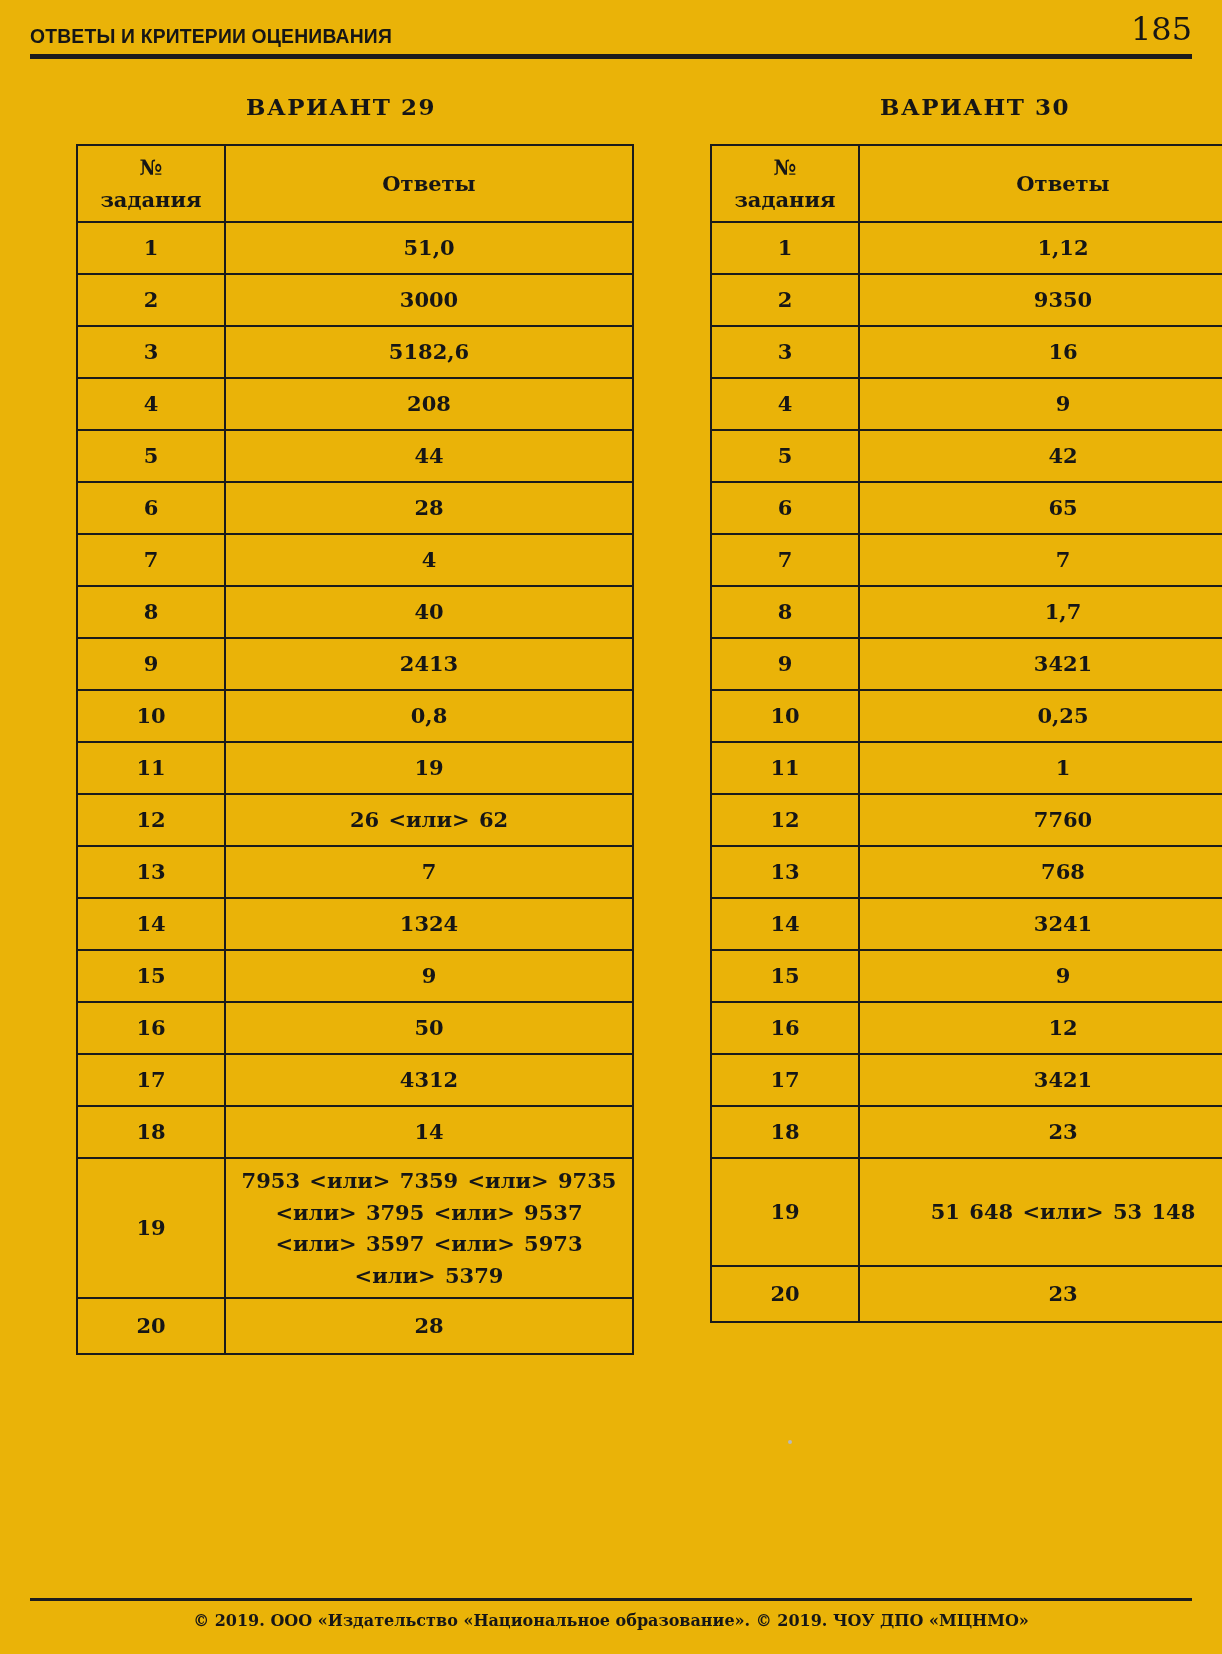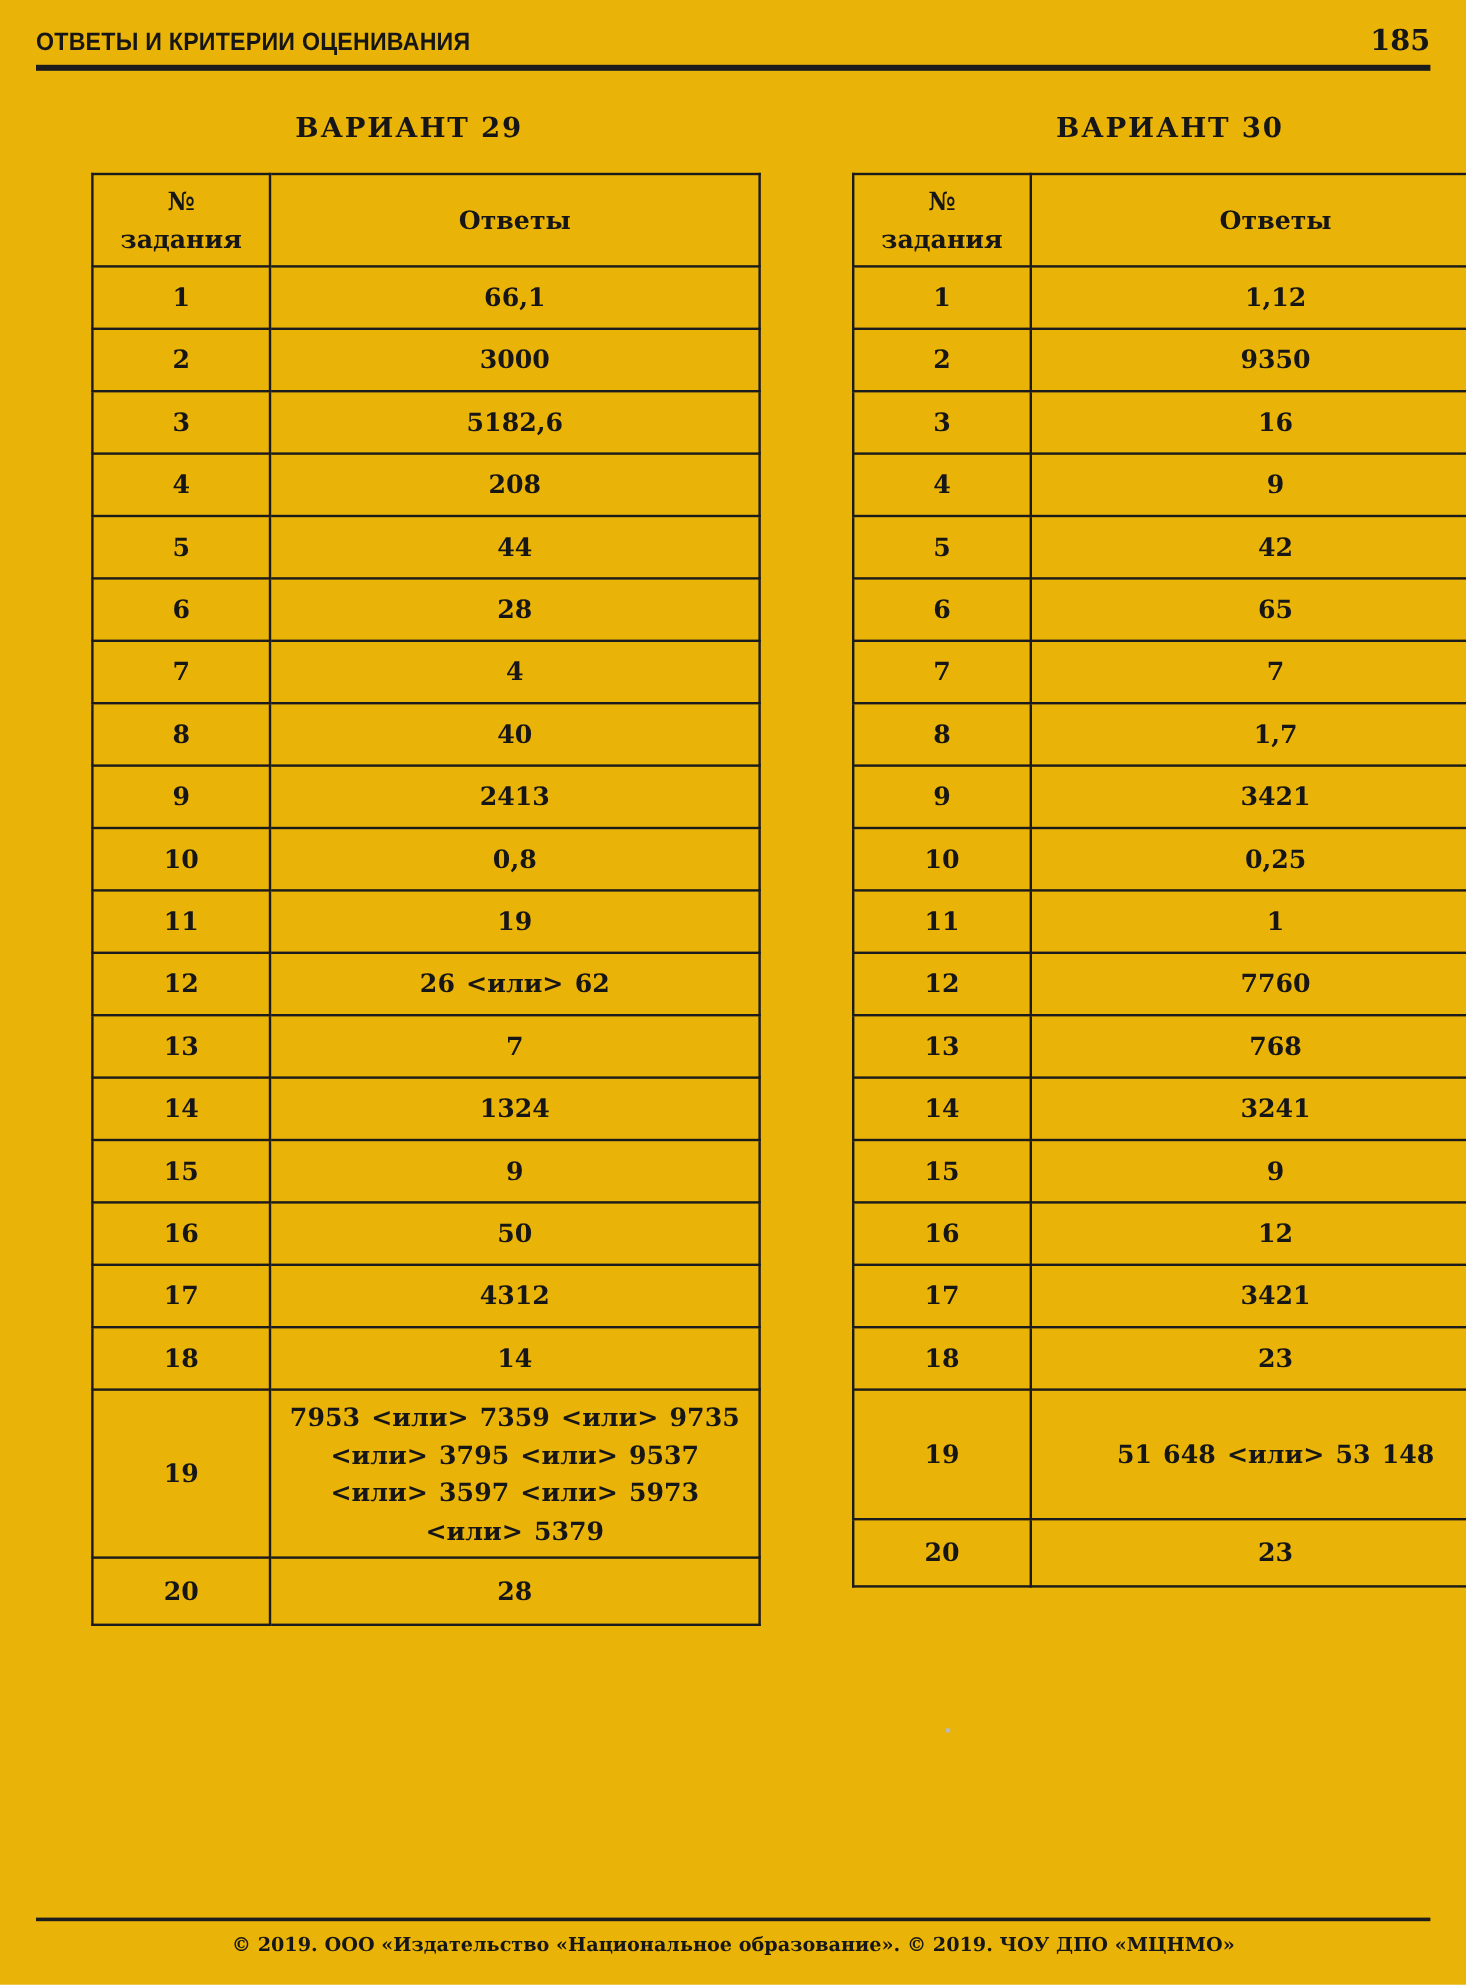--- a/index.html
+++ b/index.html
@@ -21,21 +21,21 @@
   .runhead{
     display:flex;justify-content:space-between;align-items:flex-end;
     height:30px;
   }
   .runhead .rh-title{
     font-family:"Liberation Sans", sans-serif;
     font-weight:bold;font-size:21px;letter-spacing:.2px;
     transform:scaleX(.92);transform-origin:left;
   }
   .runhead .rh-page{
-    font-size:24px;font-weight:bold;
+    font-size:32px;font-weight:normal;
   }
   .head-rule{
     height:5px;background:#1c1c1c;margin-top:6px;
   }
   
   .tables-row{
     display:flex;gap:44px;justify-content:flex-start;
     margin-top:34px;
   }
   .variant-block{width:558px;padding-left:32px;}
@@ -99,21 +99,21 @@
           </colgroup>
         <thead>
           <tr>
             <th>№ задания</th>
             <th>Ответы</th>
           </tr>
         </thead>
         <tbody>
             <tr>
               <td>1</td>
-              <td>66,1</td>
+              <td>51,0</td>
             </tr>
             <tr>
               <td>2</td>
               <td>3000</td>
             </tr>
             <tr>
               <td>3</td>
               <td>5182,6</td>
             </tr>
             <tr>

